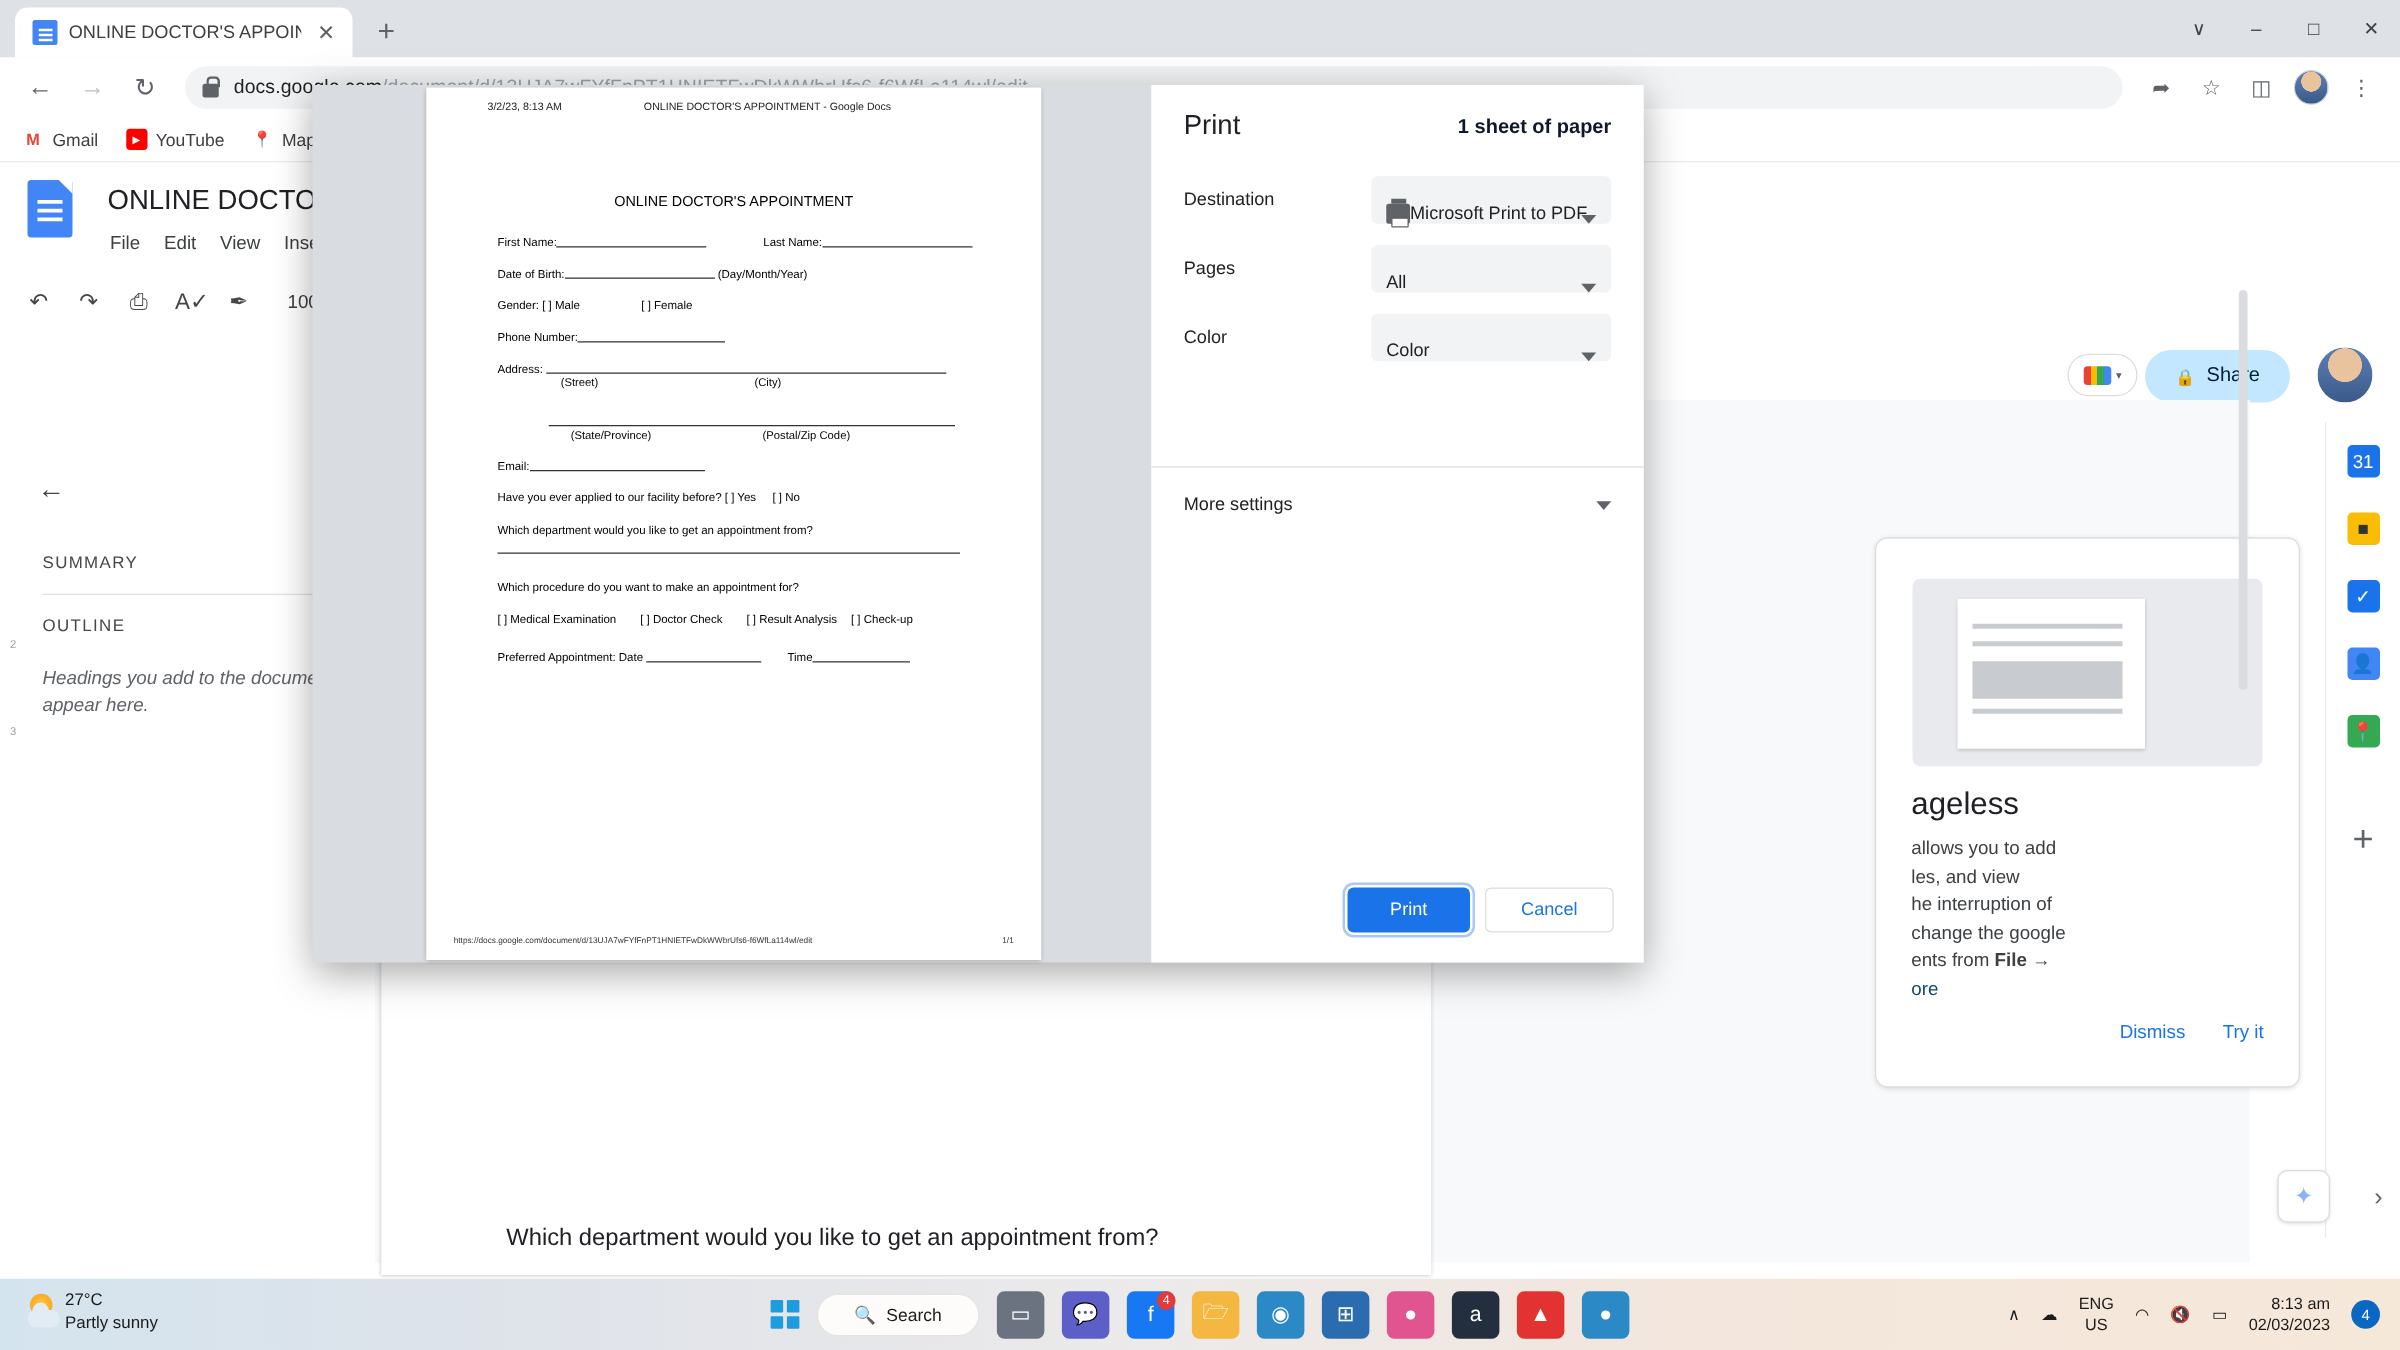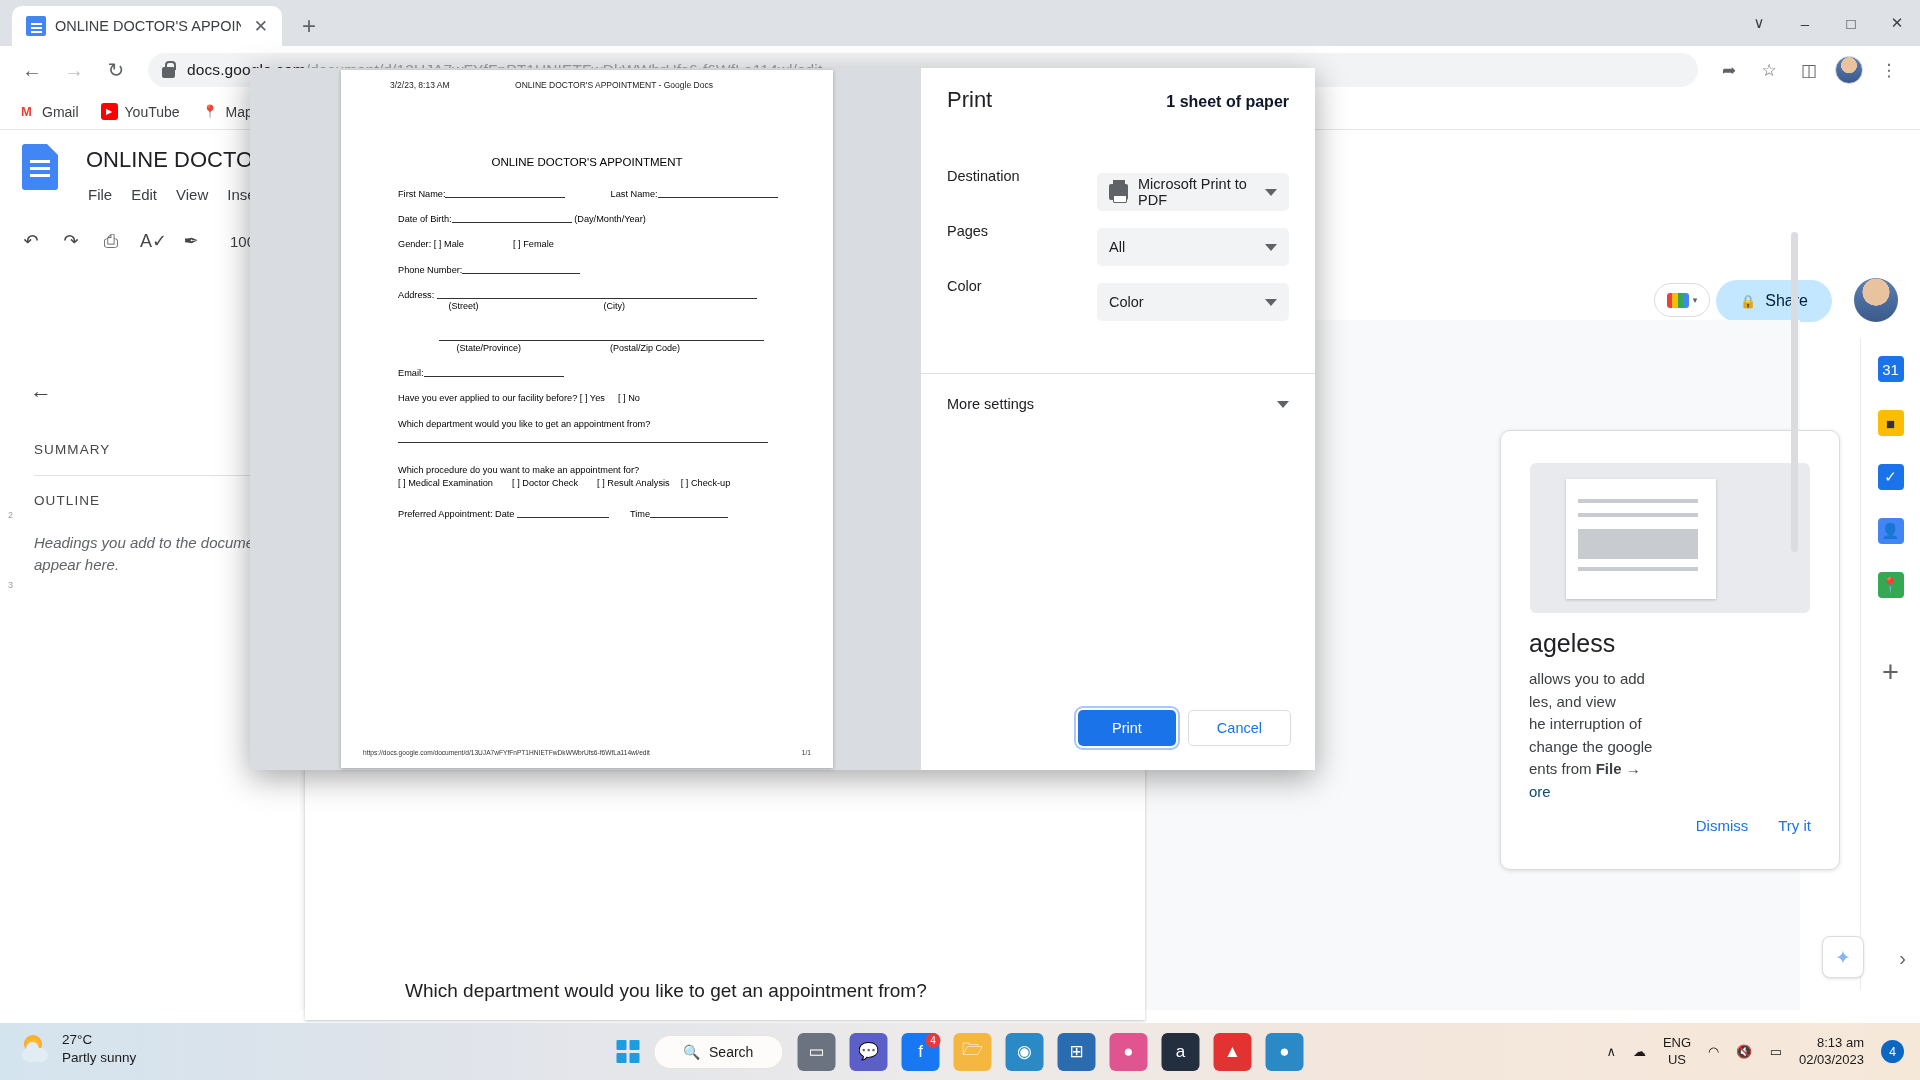--- a/index.html
+++ b/index.html
@@ -139,22 +139,22 @@
   .sub { font-size:9px; }
   .pp-foot { position:absolute; left:22px; right:22px; bottom:12px; font-size:6.6px; color:#333;
       display:flex; justify-content:space-between;}
 
   .pv-panel { position:absolute; left:921px; top:68px; width:394px; height:702px; background:#fff;}
   .pv-title { position:absolute; left:26px; top:19px; font-size:22px; color:#202124;}
   .pv-sheets { position:absolute; right:26px; top:25px; font-size:16px; color:#0f172a; font-weight:700;}
   .pv-row { position:absolute; left:26px; right:26px; display:flex; align-items:center;}
   .pv-label { width:150px; font-size:14.5px; color:#202124;}
   .pv-select { flex:1; height:38px; background:#f1f3f4; border-radius:5px; display:flex;
-     align-items:center; padding:0 12px; gap:10px; font-size:14.5px; color:#202124;
-     position:relative;margin-top:32px;}
+     align-items:flex-end; padding:0 12px; font-size:14.5px; color:#202124;
+     position:relative;}
   .caret { position:absolute; right:12px; width:0; height:0; border-left:6px solid transparent;
      border-right:6px solid transparent; border-top:7px solid #5f6368;}
   .printer-ico { width:19px; height:16px; background:#5f6368; border-radius:2px; position:relative;
      flex:0 0 auto;}
   .printer-ico:before{content:"";position:absolute;left:3.5px;top:-4px;width:12px;height:4px;background:#5f6368;}
   .printer-ico:after{content:"";position:absolute;left:3.5px;bottom:-3px;width:12px;height:6px;
      background:#fff;border:1.5px solid #5f6368;border-radius:1px;}
   .pv-divider { position:absolute; left:0; right:0; top:305px; height:1px; background:#e0e0e0;}
   .pv-more { position:absolute; left:26px; right:26px; top:328px; display:flex; align-items:center;
      justify-content:space-between; font-size:14.5px; color:#202124;}
@@ -165,21 +165,21 @@
      display:flex; align-items:center; justify-content:center; font-size:14.5px;
      box-shadow:0 0 0 2px #fff,0 0 0 4px #a8c7fa;}
   .btn-cancel { height:36px; padding:0 28px; border:1px solid #dadce0; color:#1a73e8; border-radius:5px;
      display:flex; align-items:center; justify-content:center; font-size:14.5px; background:#fff;}
   .scrollbar { position:absolute; right:122px; top:232px; width:7px; height:320px;
      background:#dadce0; border-radius:4px;}
 
   
   .taskbar { position:absolute; left:0; bottom:0; width:1920px; height:57px;
      background:linear-gradient(90deg,#d4e4ee 0%,#dfe3ea 22%,#eceaea 48%,#f3e6dc 72%,#f6e8d9 100%);}
-  .weather { position:absolute; left:22px; top:8px; display:flex; align-items:center; gap:10px;}
+  .weather { position:absolute; left:22px; top:8px; display:flex; align-items:center; }
   .w-ico { width:30px; height:28px; position:relative;}
   .w-sun { position:absolute; left:2px; top:0; width:18px; height:18px; border-radius:50%;
      background:radial-gradient(circle,#ffc93c,#f79c1d);}
   .w-cloud { position:absolute; left:0; bottom:1px; width:26px; height:14px; border-radius:9px;
      background:#e2ecf5;}
   .w-cloud:before{content:"";position:absolute;left:4px;top:-6px;width:13px;height:13px;border-radius:50%;
      background:#e2ecf5;}
   .w-txt { font-size:13.5px; color:#1b1b1b; line-height:1.35;}
   .tb-center { position:absolute; left:50%; transform:translateX(-50%); top:0; height:57px;
      display:flex; align-items:center; gap:14px;}
@@ -405,21 +405,21 @@
         <span>[  ] Yes</span>
         <span style="display:inline-block;width:8px"></span>
         <span>[  ] No</span>
       </div>
       <div class="prow" style="margin-bottom:6px">
         <span>Which department would you like to get an appointment from?</span>
       </div>
       <div class="prow" style="margin-bottom:22px">
         <span class="ul" style="width:370px"></span>
       </div>
-      <div class="prow" style="margin-bottom:4px">
+      <div class="prow" style="margin-bottom:16px">
         <span>Which procedure do you want to make an appointment for?</span>
       </div>
       <div class="prow" style="margin-bottom:22px">
         <span>[  ] Medical Examination</span>
         <span style="display:inline-block;width:14px"></span>
         <span>[  ] Doctor Check</span>
         <span style="display:inline-block;width:14px"></span>
         <span>[  ] Result Analysis</span>
         <span style="display:inline-block;width:6px"></span>
         <span>[  ] Check-up</span>

